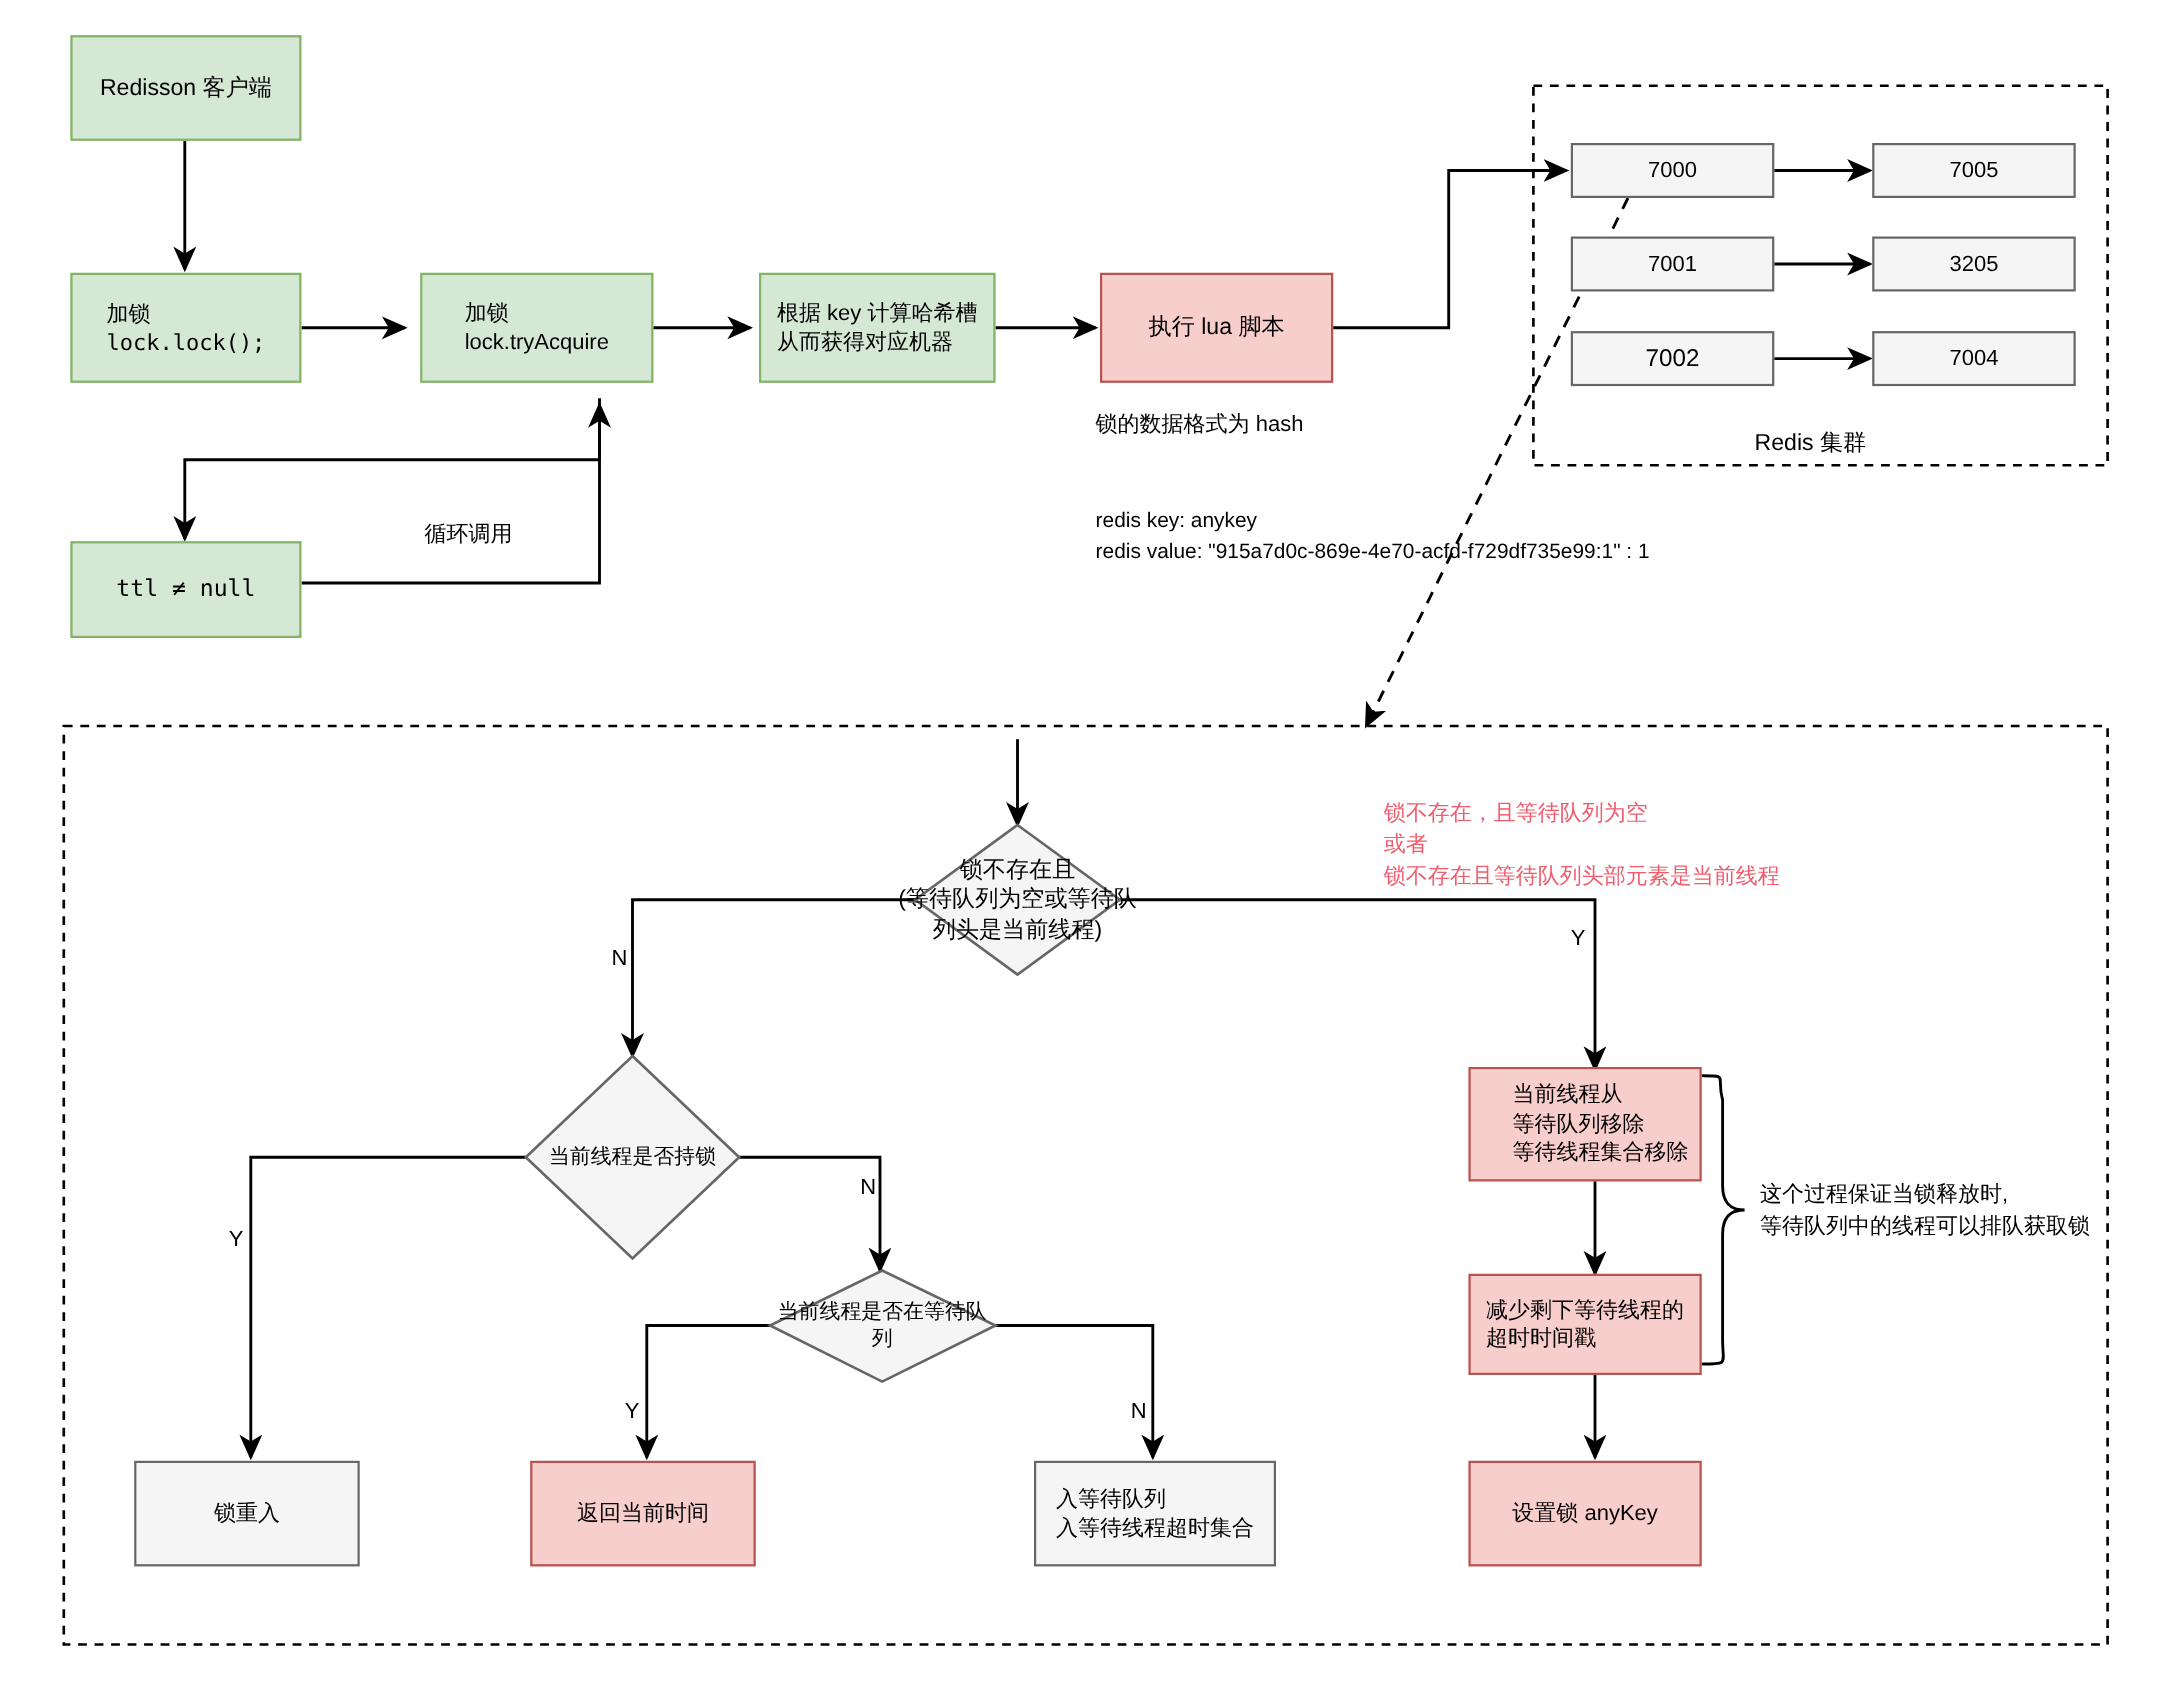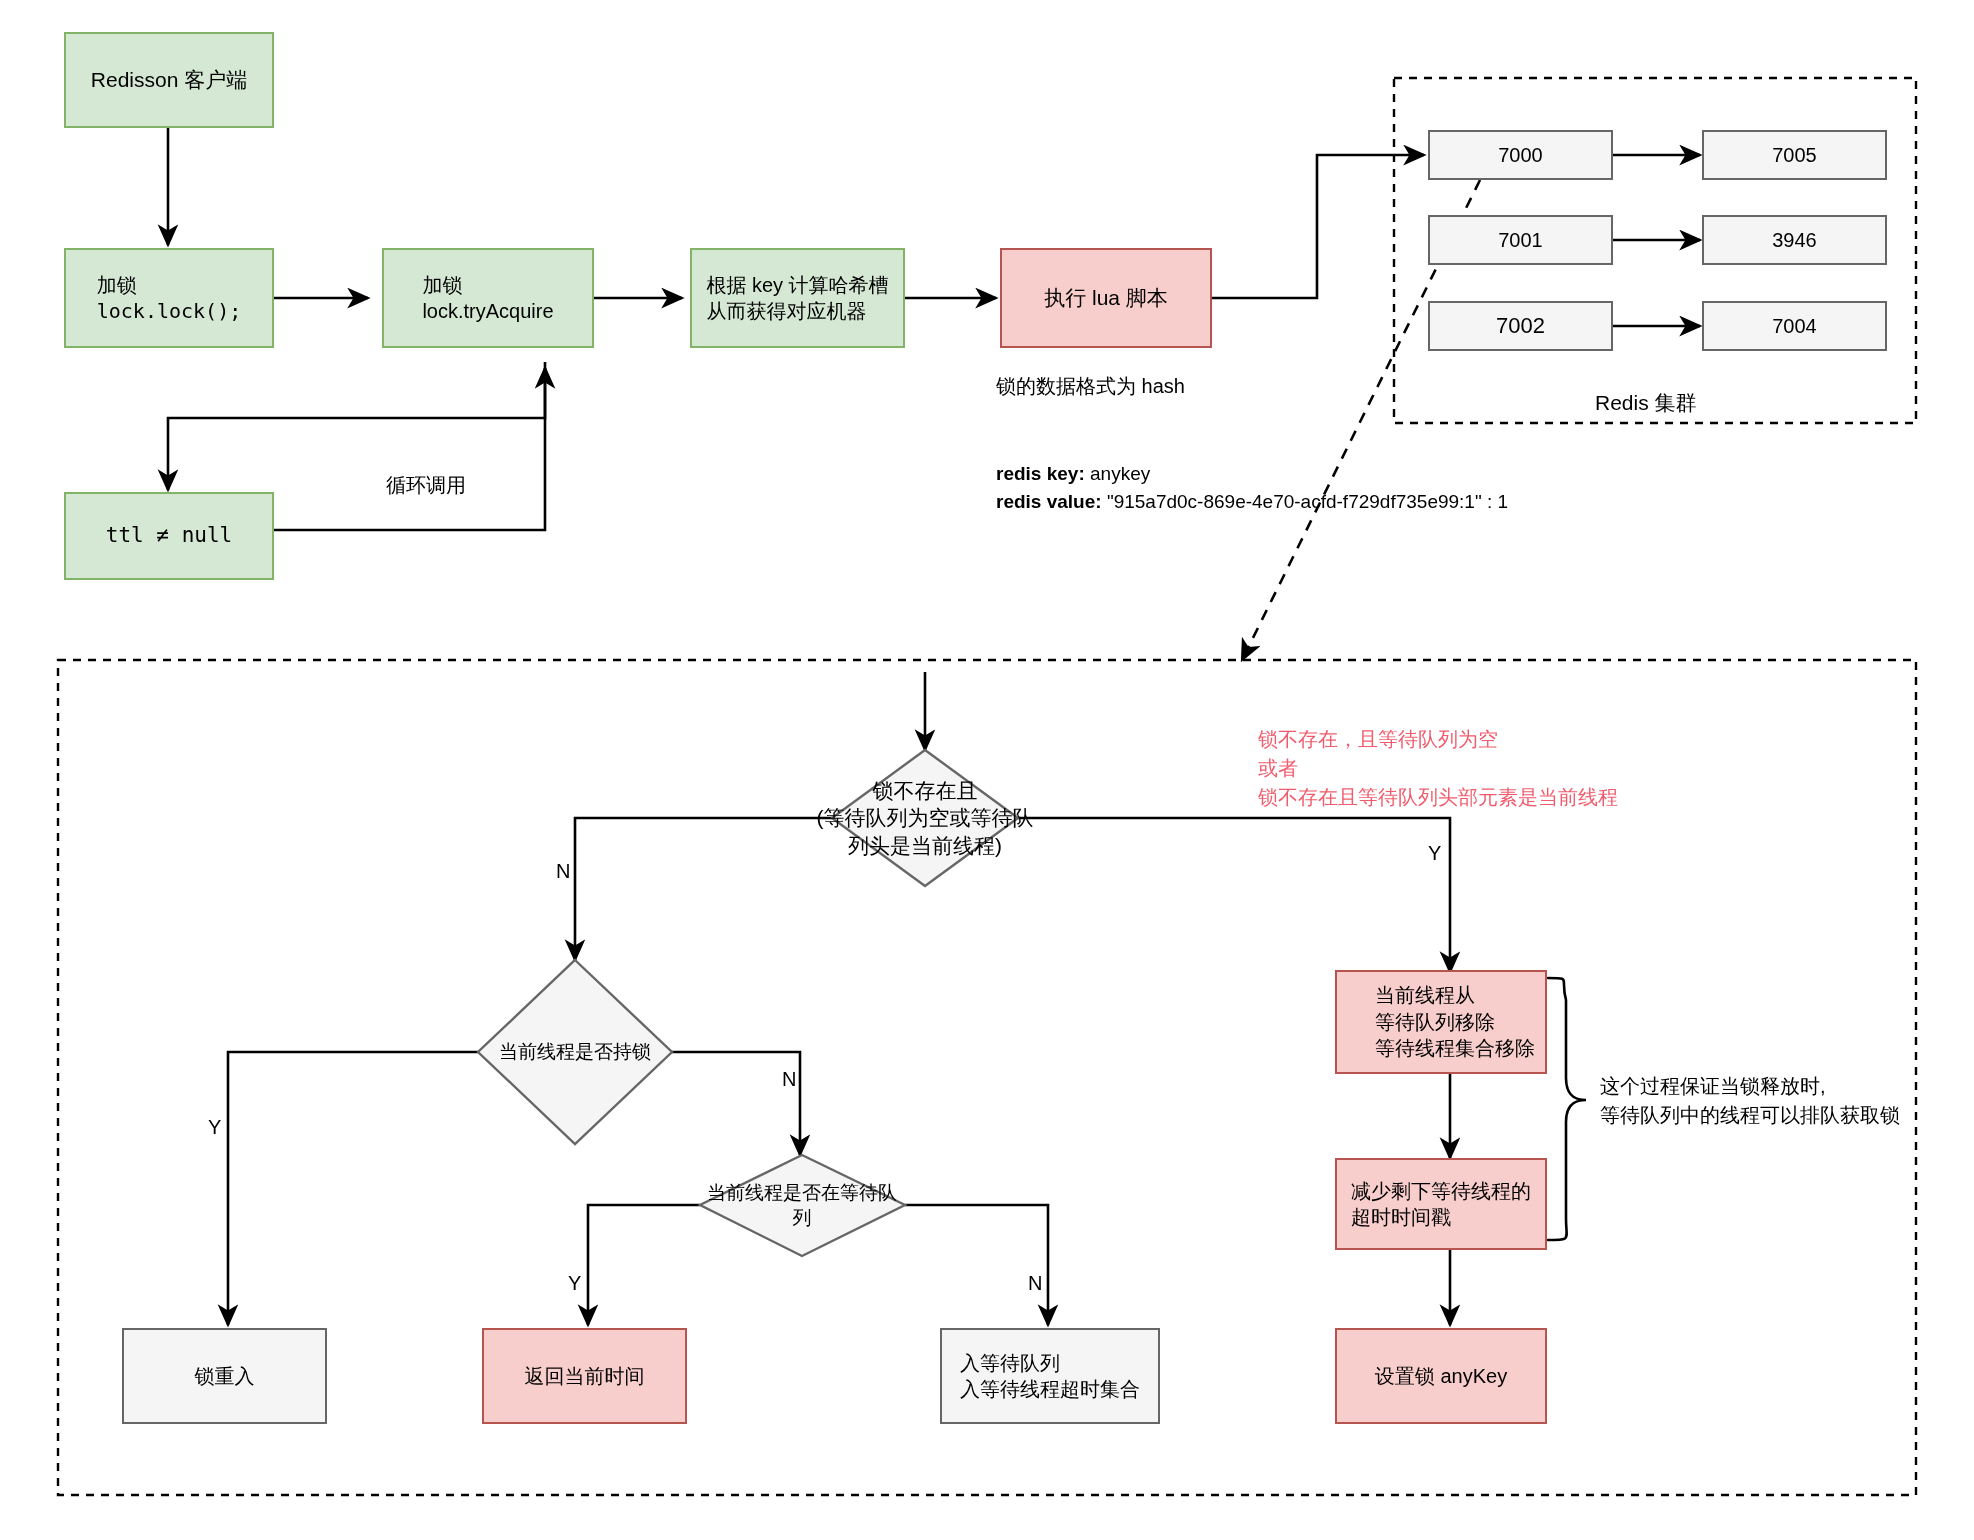--- a/index.html
+++ b/index.html
@@ -60,21 +60,21 @@
   }
   .freetext {
     position: absolute;
     color: #000000;
     white-space: pre-line;
     line-height: 1.45;
   }
   .freetext.red-note {
     color: #f15c6d;
   }
-  .bold-label { font-weight: bold; }
+  .bold-label { font-weight: normal; }
   .edge-label {
     position: absolute;
     color: #000000;
     white-space: nowrap;
   }
   .mono {
     font-family: "DejaVu Sans Mono", "Liberation Mono", monospace;
   }
 </style>
 </head>
@@ -163,21 +163,21 @@
   <div class="node red" style="left:1000px; top:248px; width:212px; height:100px; font-size:21px;">执行 lua 脚本</div>
 
   <div class="node green" style="left:690px; top:248px; width:215px; height:100px; font-size:20px;">根据 key 计算哈希槽
 从而获得对应机器</div>
 
   <div class="node grey" style="left:1428px; top:130px; width:185px; height:50px; font-size:20px;">7000</div>
   <div class="node grey" style="left:1428px; top:215px; width:185px; height:50px; font-size:20px;">7001</div>
   <div class="node grey" style="left:1428px; top:301px; width:185px; height:50px; font-size:22px;">7002</div>
 
   <div class="node grey" style="left:1702px; top:130px; width:185px; height:50px; font-size:20px;">7005</div>
-  <div class="node grey" style="left:1702px; top:215px; width:185px; height:50px; font-size:20px;">3946</div>
+  <div class="node grey" style="left:1702px; top:215px; width:185px; height:50px; font-size:20px;">3205</div>
   <div class="node grey" style="left:1702px; top:301px; width:185px; height:50px; font-size:20px;">7004</div>
 
   <div class="freetext" style="left:1595px; top:388px; font-size:21px;">Redis 集群</div>
 
   <div class="freetext" style="left:996px; top:372px; font-size:20px;">锁的数据格式为 hash</div>
 
   <div class="freetext" style="left:996px; top:432px; font-size:19px;">
     <span class="bold-label">redis key:</span><span> anykey</span>
   </div>
   <div class="freetext" style="left:996px; top:460px; font-size:19px;">

